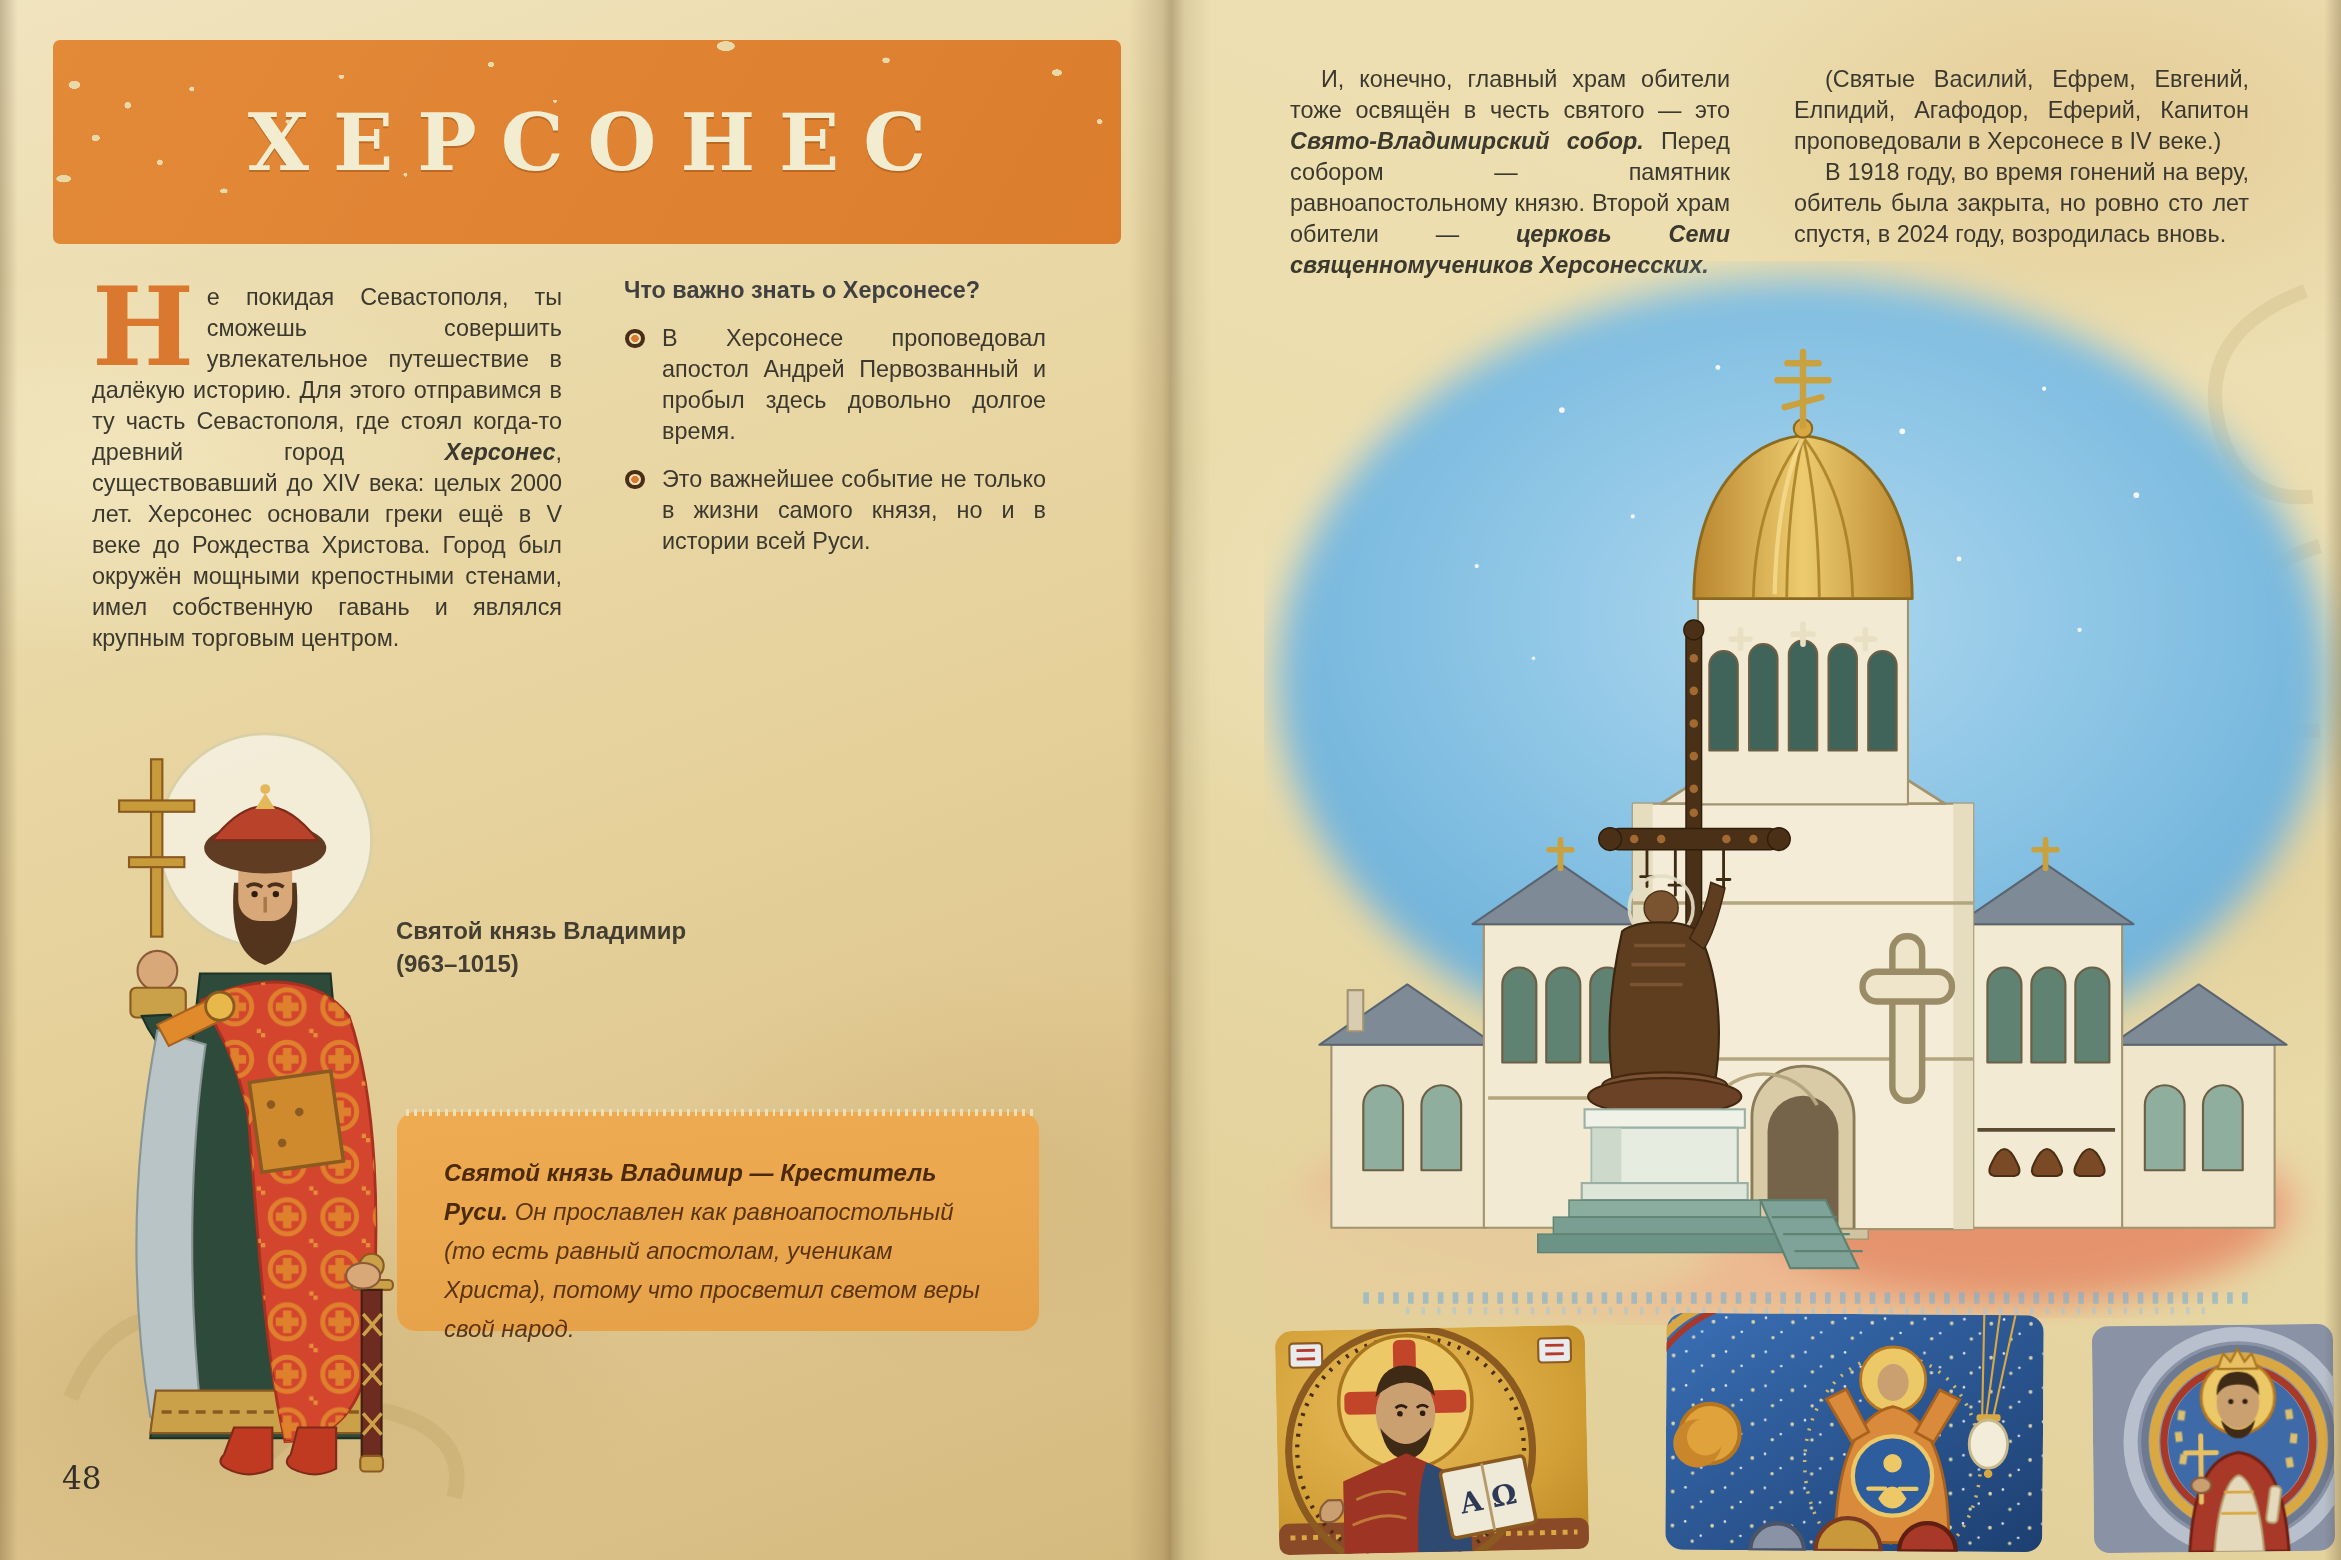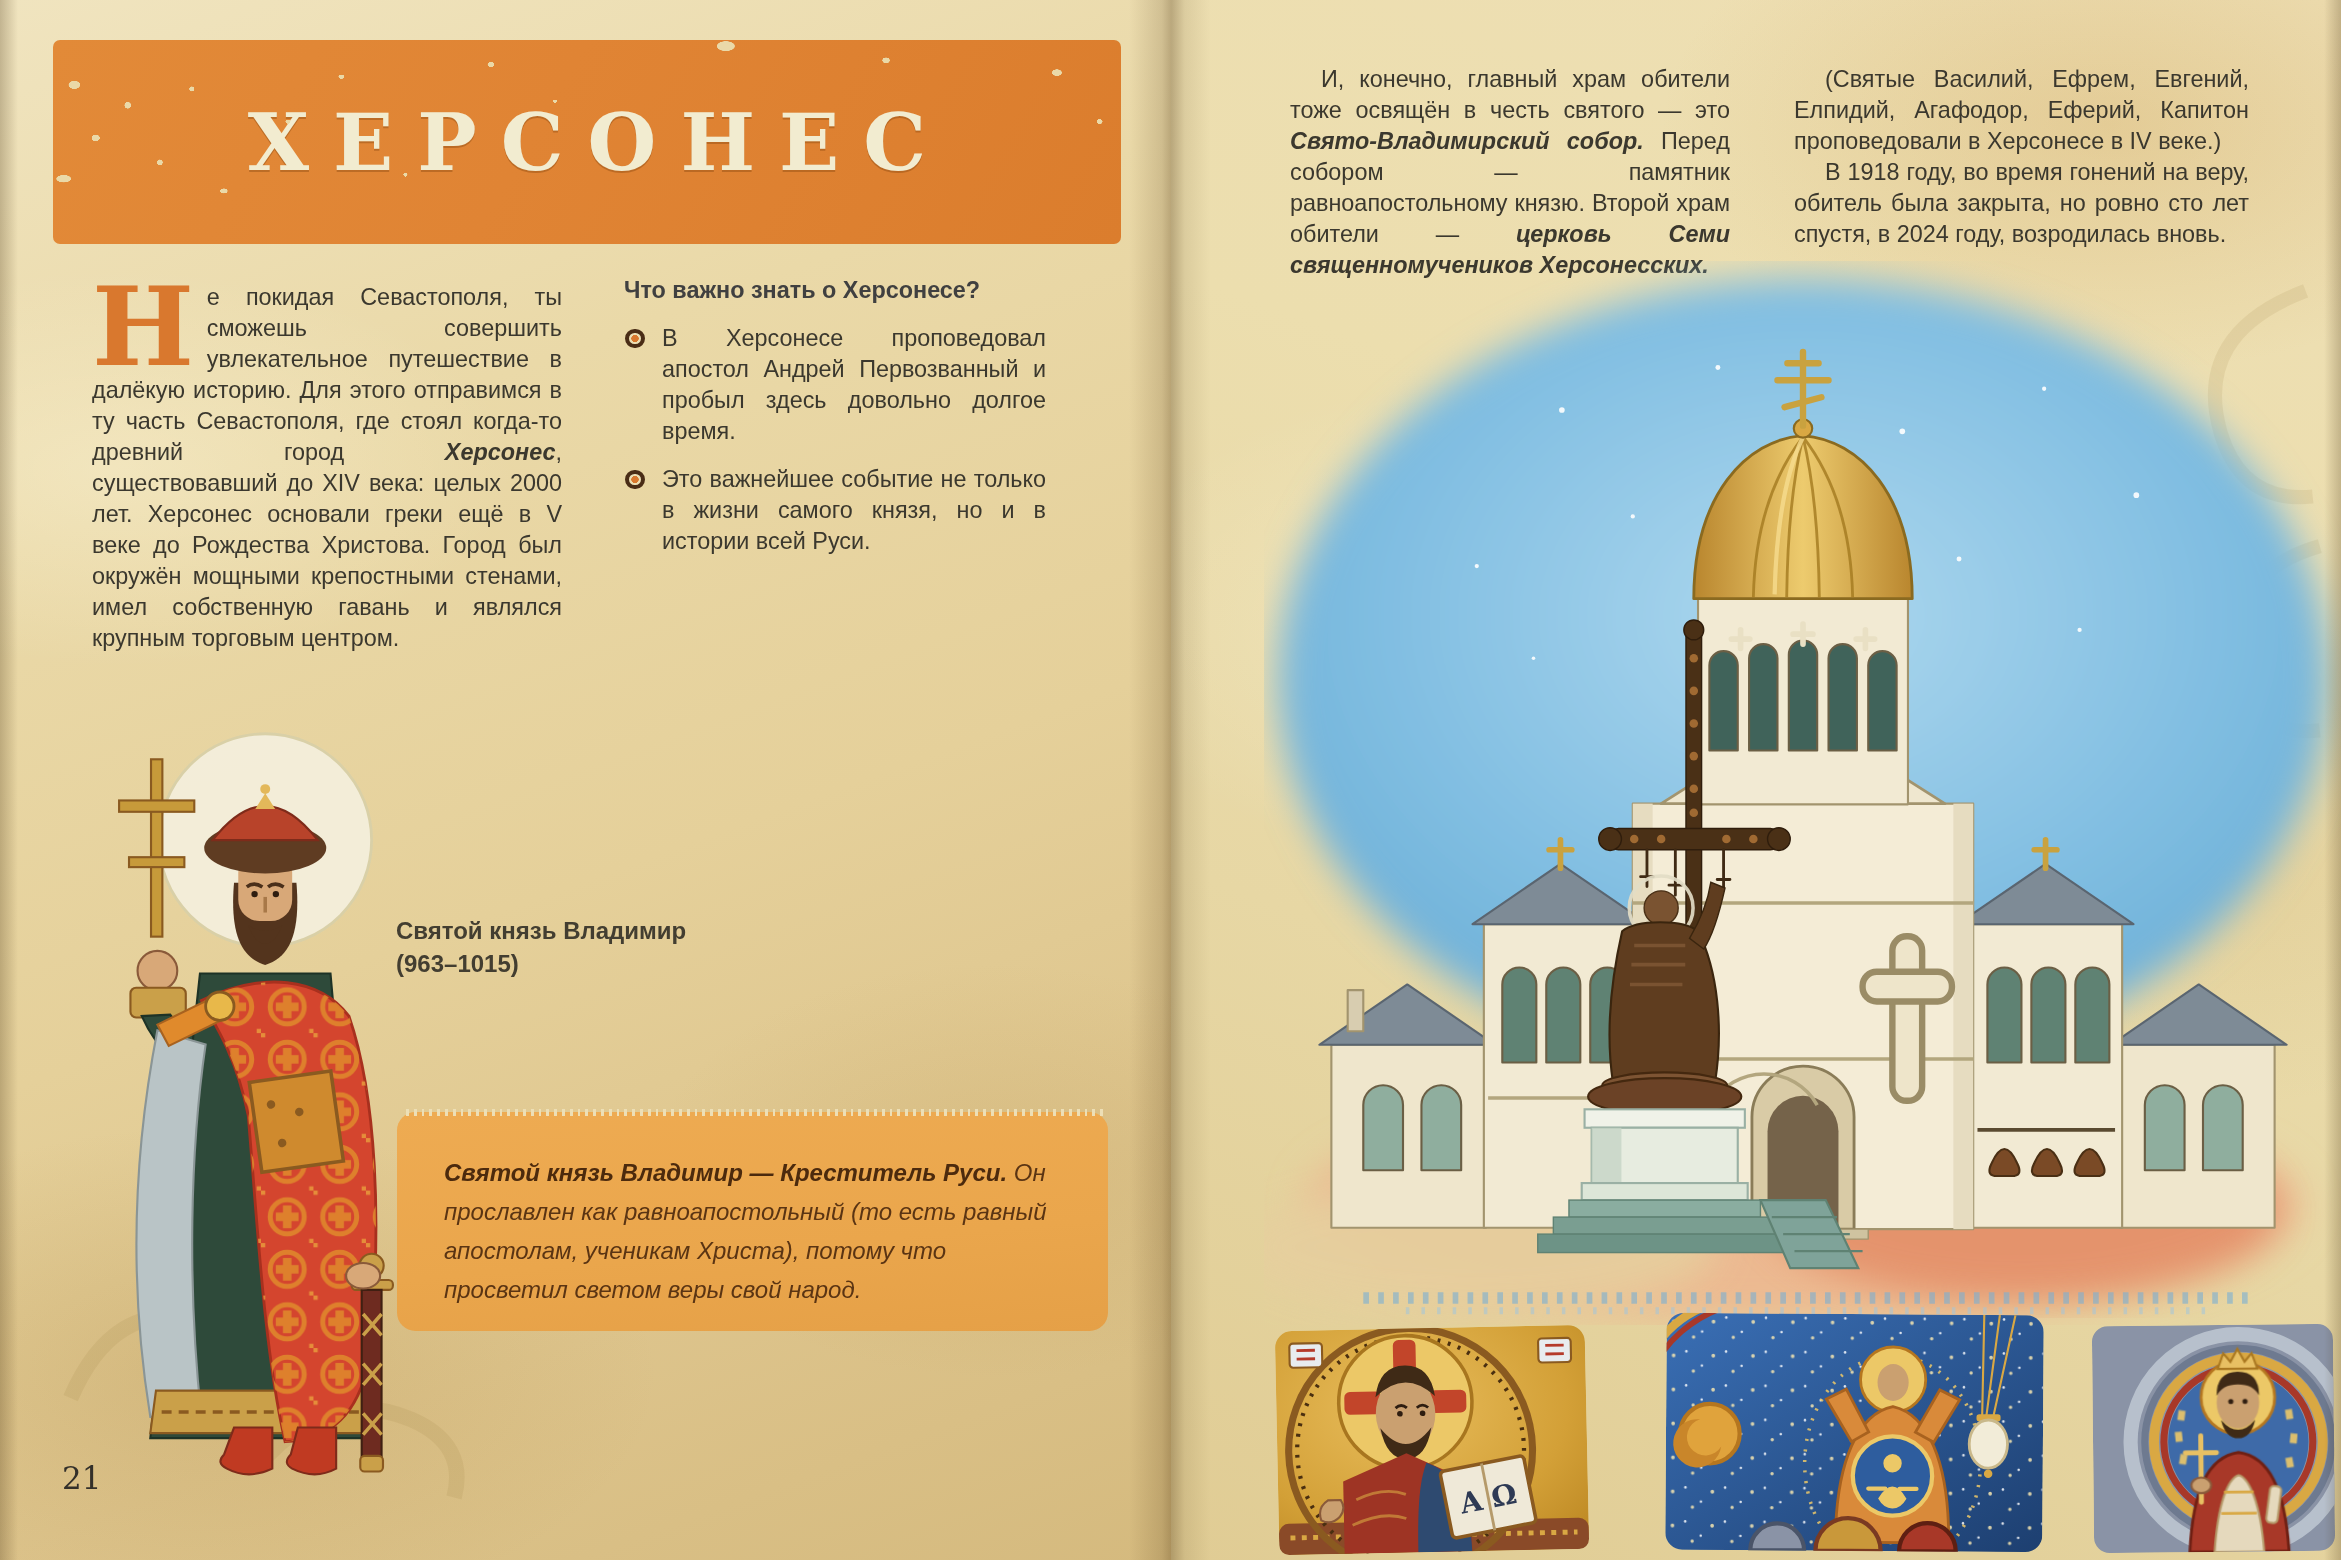--- a/index.html
+++ b/index.html
@@ -66,21 +66,21 @@
   #facts{position:absolute;left:624px;top:275px;width:438px;z-index:2;}
   #facts h3{margin:0 0 18.4px 0;font-size:23.4px;line-height:30px;font-weight:700;color:#404040;}
   .bullet{position:relative;padding-left:38px;margin:0 16px 17px 0;}
   .bullet .mark{position:absolute;left:1.4px;top:5.7px;width:11.4px;height:11.4px;border-radius:50%;
     border:4.3px solid #4a2d16;background:radial-gradient(circle,#d9782e 0 3.5px,#ecdfb4 3.9px);}
   #closing{margin-top:24px;text-indent:33px;}
 
   
   #caption{position:absolute;left:396px;top:914px;width:333px;z-index:3;
     font-size:24px;line-height:33px;font-weight:700;color:#433e31;}
-  #callout{position:absolute;left:397px;top:1112px;width:711px;height:219px;z-index:1;
+  #callout{position:absolute;left:397px;top:1112px;width:642px;height:219px;z-index:1;
     background:linear-gradient(175deg,#eeab52 0%,#eaa64c 60%,#e5a047 100%);
     border-radius:18.4px;}
   #callout:before{content:"";position:absolute;left:4.3px;right:4.3px;top:-2.8px;height:6.4px;
     background:repeating-linear-gradient(90deg,transparent 0 5px,#eddfb6 5px 7.8px);}
   #callout .inner{padding:41px 44px 0 47px;font-style:italic;
     font-size:24px;line-height:39px;color:#5a3413;text-align:left;}
   #callout .lead{font-weight:700;color:#4c2a0d;}
 
   #pagenum{position:absolute;left:62px;top:1460px;z-index:3;
     font-family:"DejaVu Serif",serif;font-size:31px;color:#33302a;}
@@ -144,21 +144,21 @@
     <div>Святой князь Владимир</div>
     <div>(963–1015)</div>
   </div>
 
   <div id="callout">
     <div class="inner">
       <span class="lead">Святой князь Владимир — Креститель Руси.</span><span> Он прославлен как равноапостольный (то есть равный апостолам, ученикам Христа), потому что просветил светом веры свой народ.</span>
     </div>
   </div>
 
-  <div id="pagenum">21</div>
+  <div id="pagenum">48</div>
 
   <svg id="saint-art" class="art" viewBox="0 0 492 1078">
     <defs>
       <pattern id="brocade" width="74" height="74" patternUnits="userSpaceOnUse">
         <circle cx="37" cy="37" r="24" fill="none" stroke="#e08a2c" stroke-width="7"></circle>
         <rect x="31" y="21" width="12" height="32" fill="#e08a2c"></rect>
         <rect x="21" y="31" width="32" height="12" fill="#e08a2c"></rect>
         <rect x="-6" y="-6" width="12" height="12" fill="#e89a3c"></rect>
         <rect x="68" y="68" width="12" height="12" fill="#e89a3c"></rect>
       </pattern>

